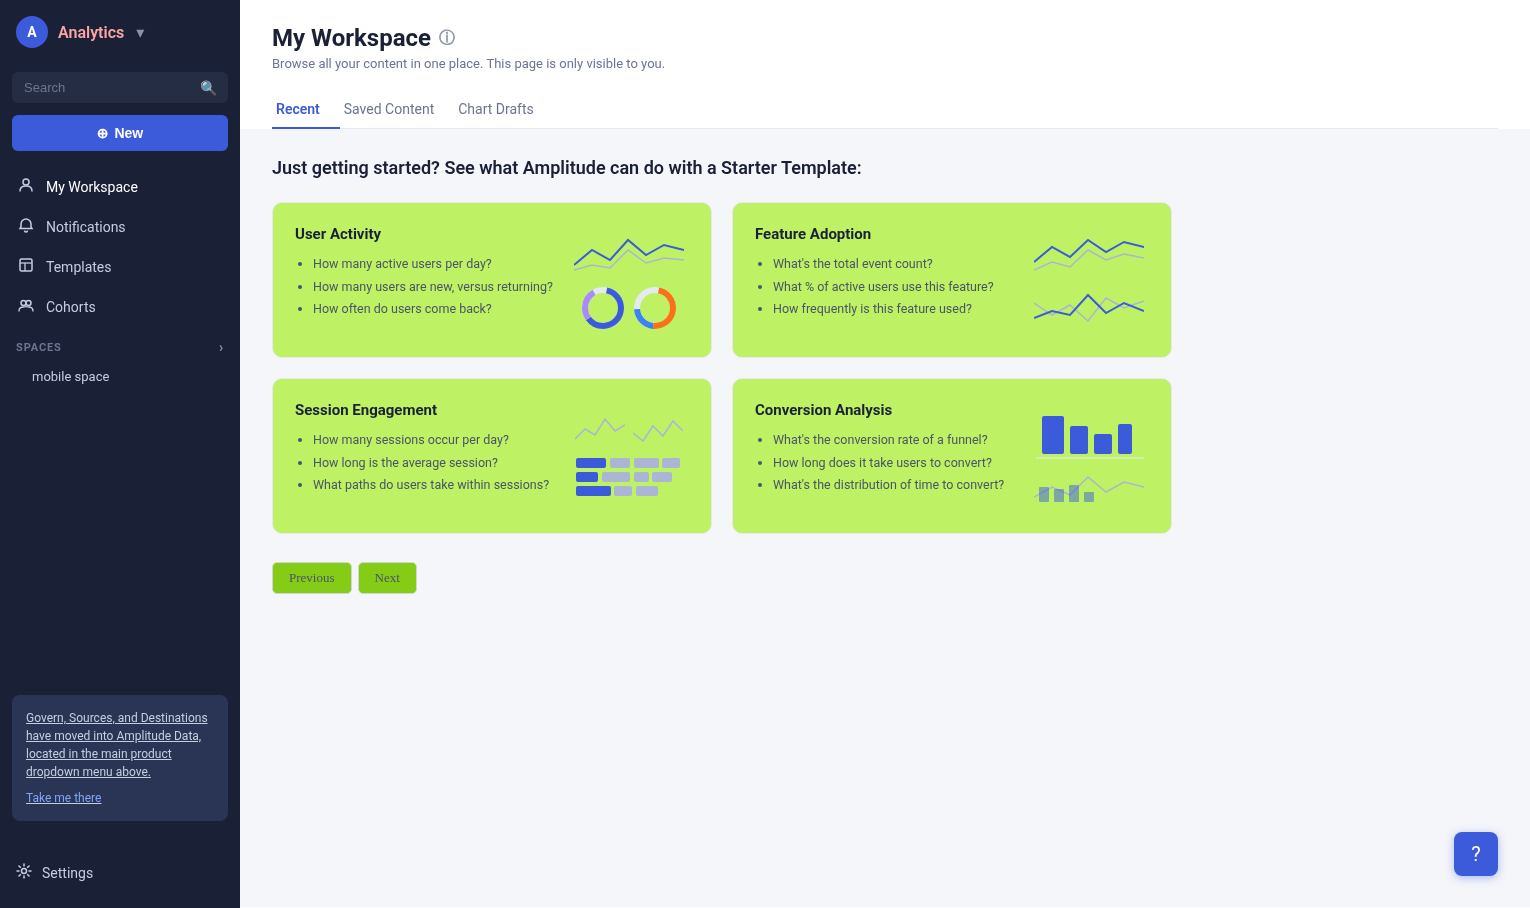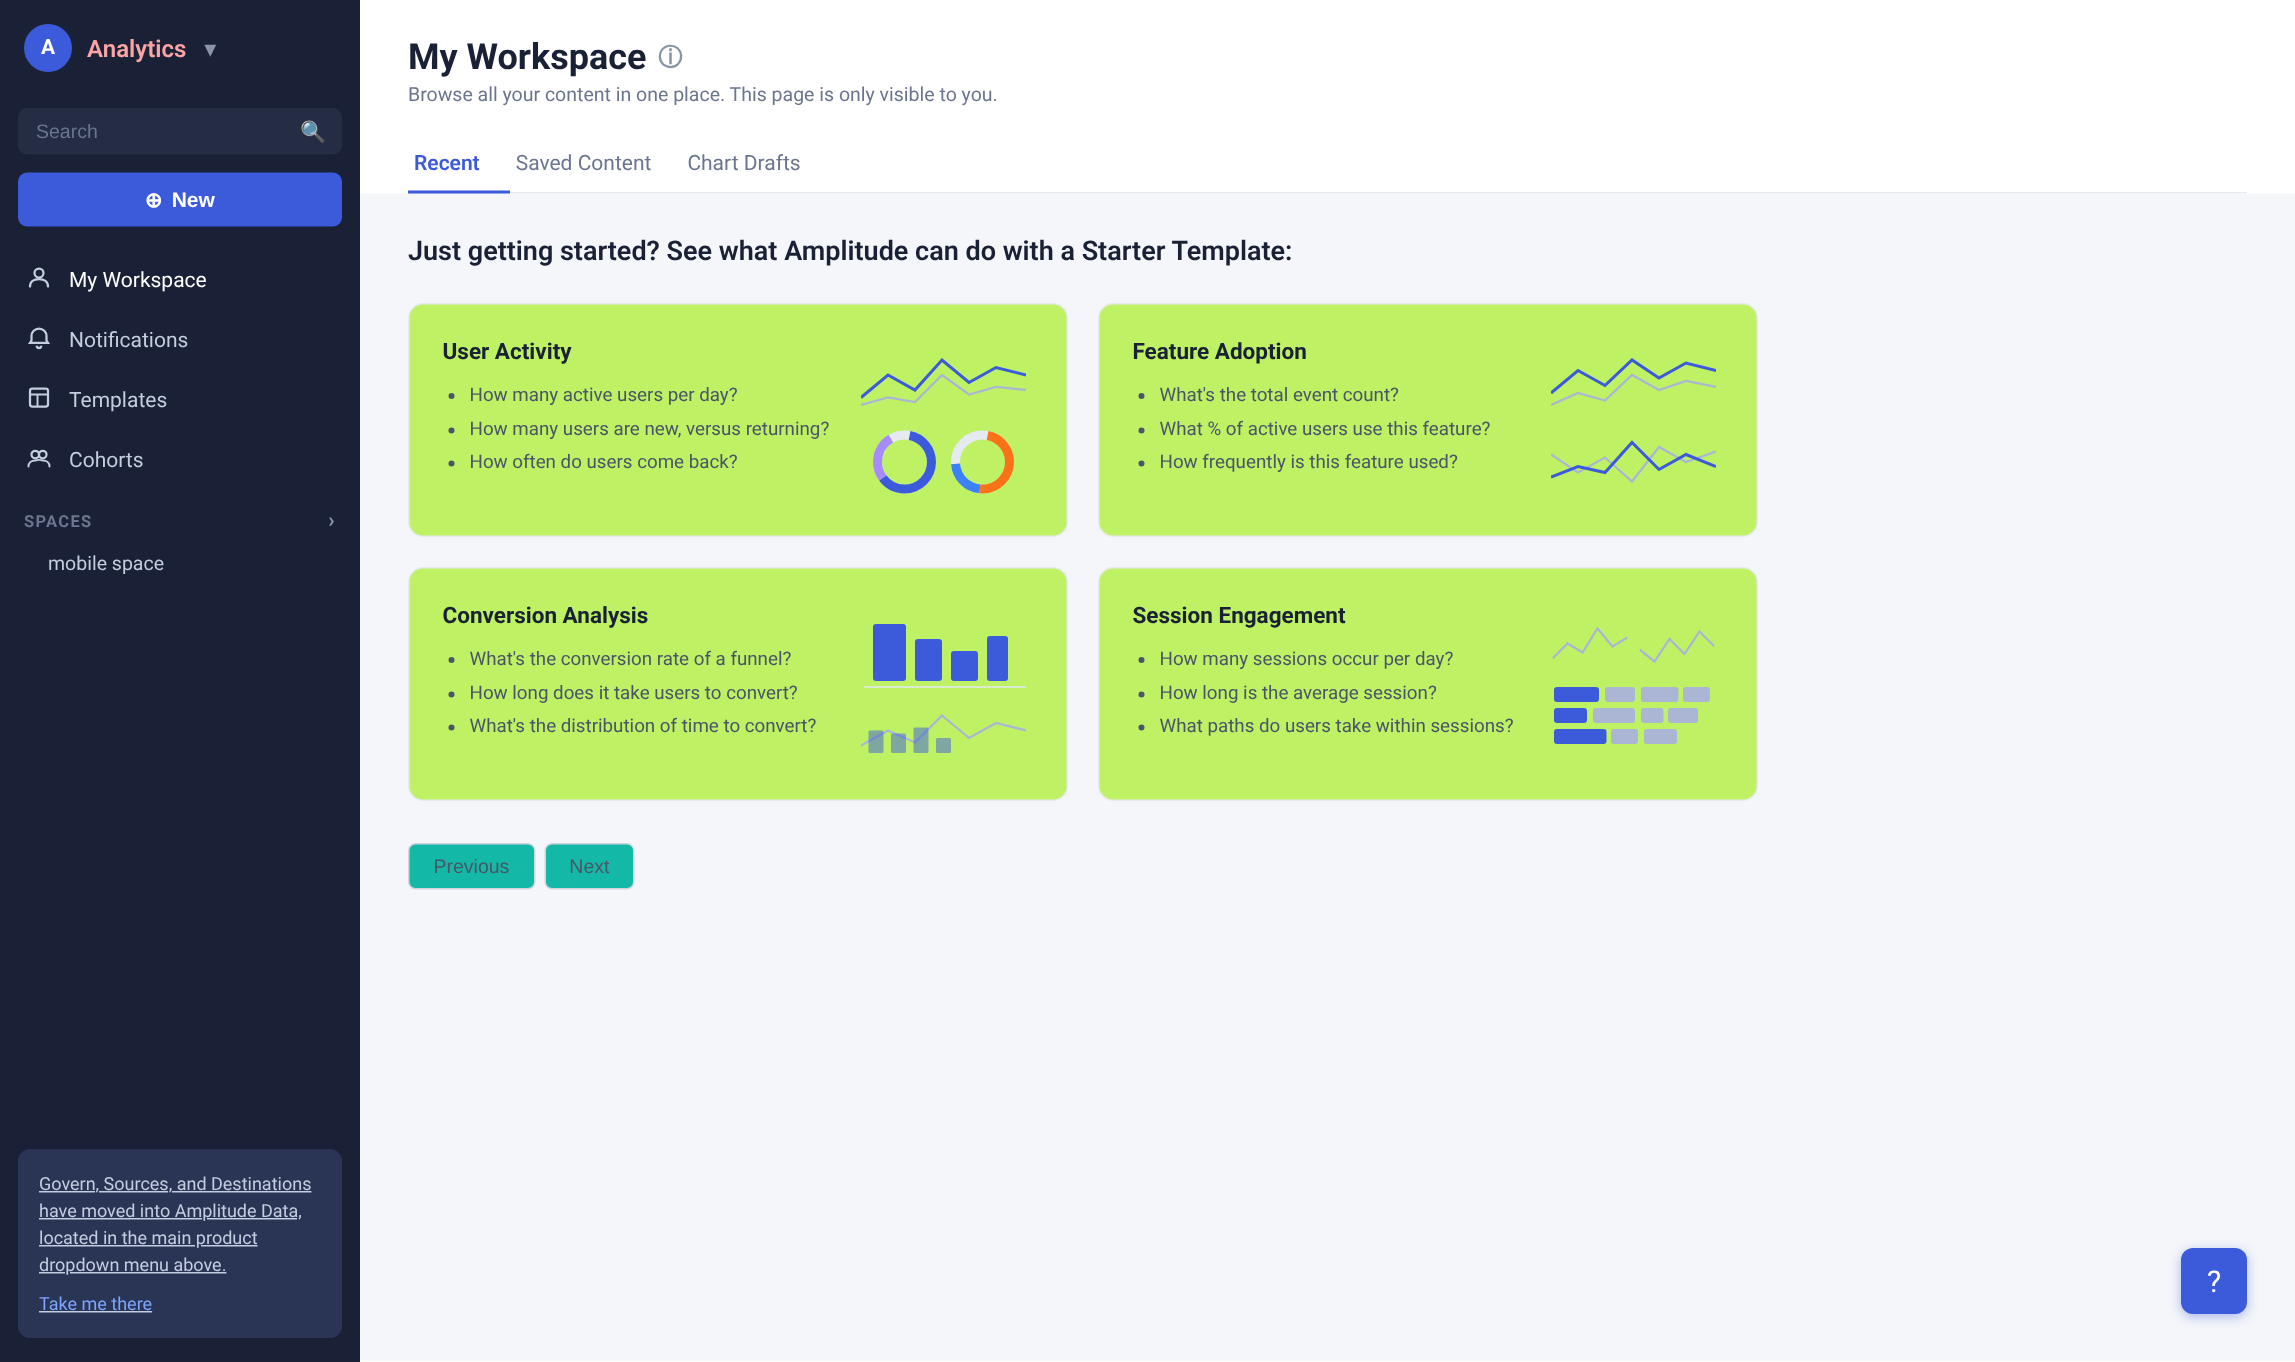--- a/index.html
+++ b/index.html
@@ -251,26 +251,27 @@
     
     .chart-row { display: flex; gap: 8px; align-items: center; }
 
     #pagination {
       margin-top: 28px;
       display: flex;
       gap: 6px;
     }
     .page-btn {
       padding: 7px 16px;
-      background: #14b8a6;
+      background: #84cc16;
       border: 1px solid #d0d5dd;
       border-radius: 5px;
       font-size: 13px;
       color: #4a5568;
       cursor: pointer;
+      font-family: Liberation Serif, serif;
     }
 
     
     #help-btn {
       position: fixed;
       bottom: 32px;
       right: 32px;
       width: 44px;
       height: 44px;
       background: #3b5bdb;
@@ -355,20 +356,31 @@
     <span>mobile space</span>
   </div>
 
   <div style="flex:1"></div>
 
   <div id="notification-banner">
     <span>Govern, Sources, and Destinations have moved into Amplitude Data, located in the main product dropdown menu above.</span>
     <a href="#">Take me there</a>
   </div>
 
+  <div id="settings-nav">
+    <div class="settings-item">
+      <span>
+        <svg width="16" height="16" viewBox="0 0 16 16" fill="none">
+            <circle cx="8" cy="8" r="2.5" stroke="#c5cde0" stroke-width="1.5"></circle>
+            <path d="M8 1v2M8 13v2M1 8h2M13 8h2M2.93 2.93l1.41 1.41M11.66 11.66l1.41 1.41M2.93 13.07l1.41-1.41M11.66 4.34l1.41-1.41" stroke="#c5cde0" stroke-width="1.5" stroke-linecap="round"></path>
+          </svg>
+      </span>
+      <span>Settings</span>
+    </div>
+  </div>
 </div>
 
 <div id="main">
   <div id="main-header">
     <div id="page-title">
       <span>My Workspace</span>
       <span id="info-icon">ⓘ</span>
     </div>
     <div id="page-subtitle">Browse all your content in one place. This page is only visible to you.</div>
     <div id="tabs">
@@ -421,47 +433,20 @@
           </ul>
         </div>
         <div class="template-card-visual">
           <svg width="110" height="45" viewBox="0 0 110 45">
             <polyline points="0,30 18,15 36,25 54,8 72,20 90,10 110,15" fill="none" stroke="#3b5bdb" stroke-width="2"></polyline>
             <polyline points="0,38 18,30 36,35 54,18 72,28 90,22 110,26" fill="none" stroke="#aab6d4" stroke-width="1.5"></polyline>
           </svg>
           <svg width="110" height="45" viewBox="0 0 110 45">
             <polyline points="0,20 18,32 36,22 54,38 72,15 90,25 110,18" fill="none" stroke="#aab6d4" stroke-width="1.5"></polyline>
             <polyline points="0,35 18,28 36,32 54,12 72,30 90,20 110,28" fill="none" stroke="#3b5bdb" stroke-width="2"></polyline>
-          </svg>
-        </div>
-      </div>
-
-      <div class="template-card">
-        <div class="template-card-text">
-          <div class="template-card-title">Conversion Analysis</div>
-          <ul class="template-card-bullets">
-            <li>What's the conversion rate of a funnel?</li>
-            <li>How long does it take users to convert?</li>
-            <li>What's the distribution of time to convert?</li>
-          </ul>
-        </div>
-        <div class="template-card-visual">
-          <svg width="110" height="55" viewBox="0 0 110 55">
-            <rect x="8" y="10" width="22" height="38" fill="#3b5bdb" rx="2"></rect>
-            <rect x="36" y="20" width="18" height="28" fill="#3b5bdb" rx="2"></rect>
-            <rect x="60" y="28" width="18" height="20" fill="#3b5bdb" rx="2"></rect>
-            <rect x="84" y="18" width="14" height="30" fill="#3b5bdb" rx="2"></rect>
-            <line x1="2" y1="52" x2="110" y2="52" stroke="#e5e9f0" stroke-width="1"></line>
-          </svg>
-          <svg width="110" height="40" viewBox="0 0 110 40">
-            <polyline points="0,30 18,20 36,28 54,10 72,25 90,15 110,20" fill="none" stroke="#aab6d4" stroke-width="1.5"></polyline>
-            <rect x="5" y="20" width="10" height="15" fill="#3b5bdb" rx="1" opacity="0.5"></rect>
-            <rect x="20" y="22" width="10" height="13" fill="#3b5bdb" rx="1" opacity="0.5"></rect>
-            <rect x="35" y="18" width="10" height="17" fill="#3b5bdb" rx="1" opacity="0.5"></rect>
-            <rect x="50" y="25" width="10" height="10" fill="#3b5bdb" rx="1" opacity="0.5"></rect>
           </svg>
         </div>
       </div>
 
       <div class="template-card">
         <div class="template-card-text">
           <div class="template-card-title">Session Engagement</div>
           <ul class="template-card-bullets">
             <li>How many sessions occur per day?</li>
             <li>How long is the average session?</li>
@@ -486,20 +471,47 @@
             <rect x="28" y="20" width="28" height="10" fill="#aab6d4" rx="2"></rect>
             <rect x="60" y="20" width="15" height="10" fill="#aab6d4" rx="2"></rect>
             <rect x="78" y="20" width="20" height="10" fill="#aab6d4" rx="2"></rect>
             <rect x="2" y="34" width="35" height="10" fill="#3b5bdb" rx="2"></rect>
             <rect x="40" y="34" width="18" height="10" fill="#aab6d4" rx="2"></rect>
             <rect x="62" y="34" width="22" height="10" fill="#aab6d4" rx="2"></rect>
           </svg>
         </div>
       </div>
 
+      <div class="template-card">
+        <div class="template-card-text">
+          <div class="template-card-title">Conversion Analysis</div>
+          <ul class="template-card-bullets">
+            <li>What's the conversion rate of a funnel?</li>
+            <li>How long does it take users to convert?</li>
+            <li>What's the distribution of time to convert?</li>
+          </ul>
+        </div>
+        <div class="template-card-visual">
+          <svg width="110" height="55" viewBox="0 0 110 55">
+            <rect x="8" y="10" width="22" height="38" fill="#3b5bdb" rx="2"></rect>
+            <rect x="36" y="20" width="18" height="28" fill="#3b5bdb" rx="2"></rect>
+            <rect x="60" y="28" width="18" height="20" fill="#3b5bdb" rx="2"></rect>
+            <rect x="84" y="18" width="14" height="30" fill="#3b5bdb" rx="2"></rect>
+            <line x1="2" y1="52" x2="110" y2="52" stroke="#e5e9f0" stroke-width="1"></line>
+          </svg>
+          <svg width="110" height="40" viewBox="0 0 110 40">
+            <polyline points="0,30 18,20 36,28 54,10 72,25 90,15 110,20" fill="none" stroke="#aab6d4" stroke-width="1.5"></polyline>
+            <rect x="5" y="20" width="10" height="15" fill="#3b5bdb" rx="1" opacity="0.5"></rect>
+            <rect x="20" y="22" width="10" height="13" fill="#3b5bdb" rx="1" opacity="0.5"></rect>
+            <rect x="35" y="18" width="10" height="17" fill="#3b5bdb" rx="1" opacity="0.5"></rect>
+            <rect x="50" y="25" width="10" height="10" fill="#3b5bdb" rx="1" opacity="0.5"></rect>
+          </svg>
+        </div>
+      </div>
+
     </div>
 
     <div id="pagination">
       <button class="page-btn">Previous</button>
       <button class="page-btn">Next</button>
     </div>
   </div>
 </div>
 
 <div id="help-btn">

